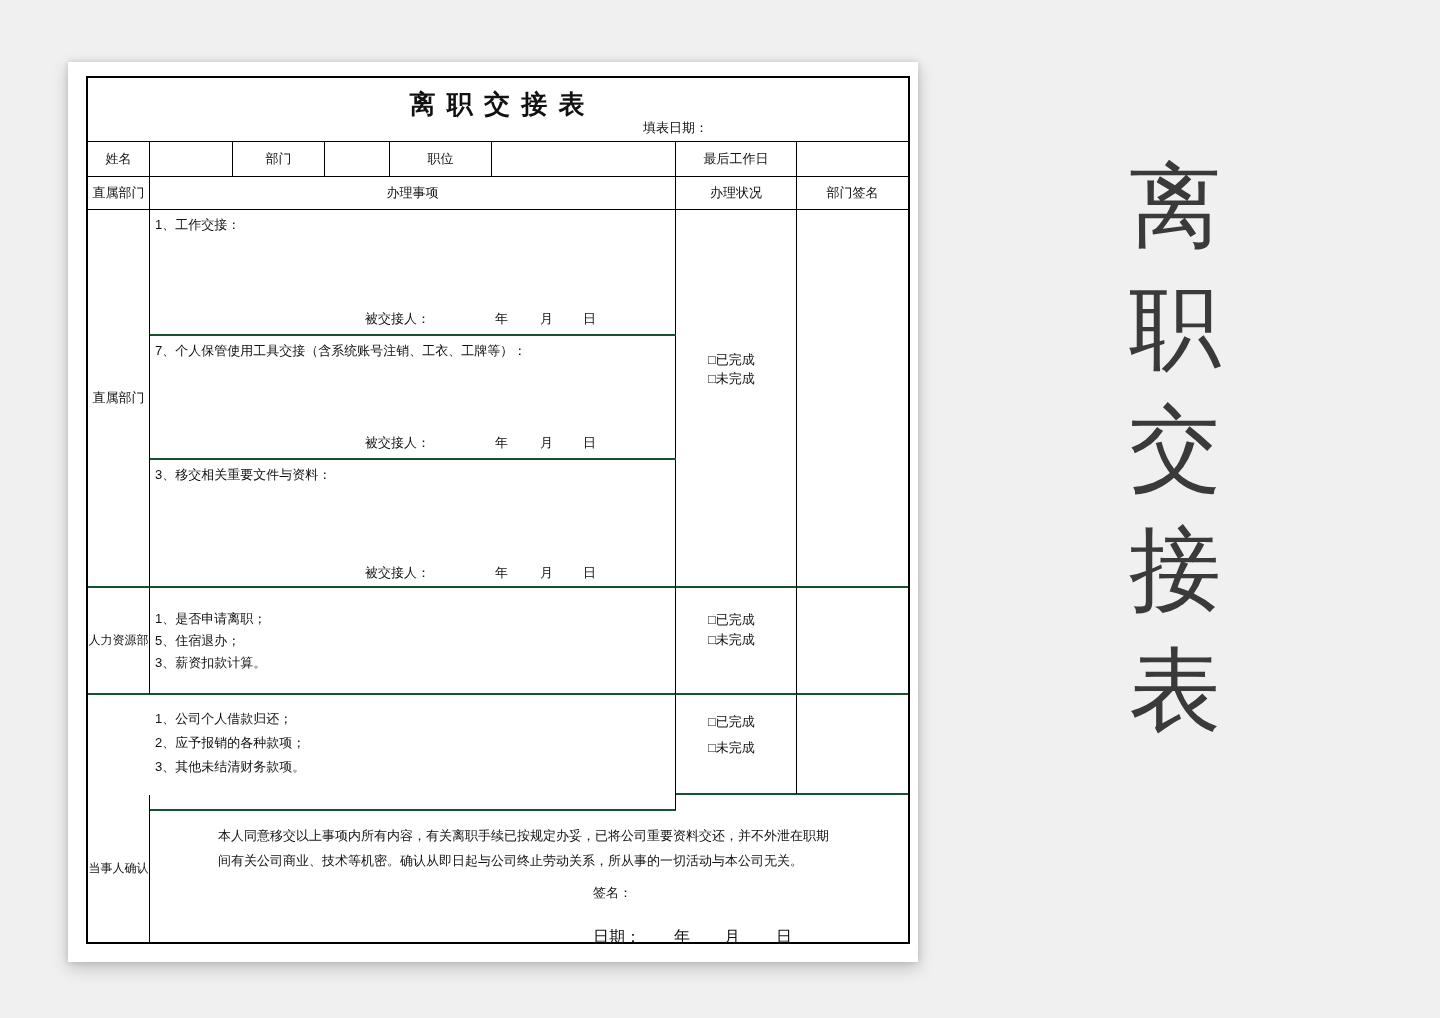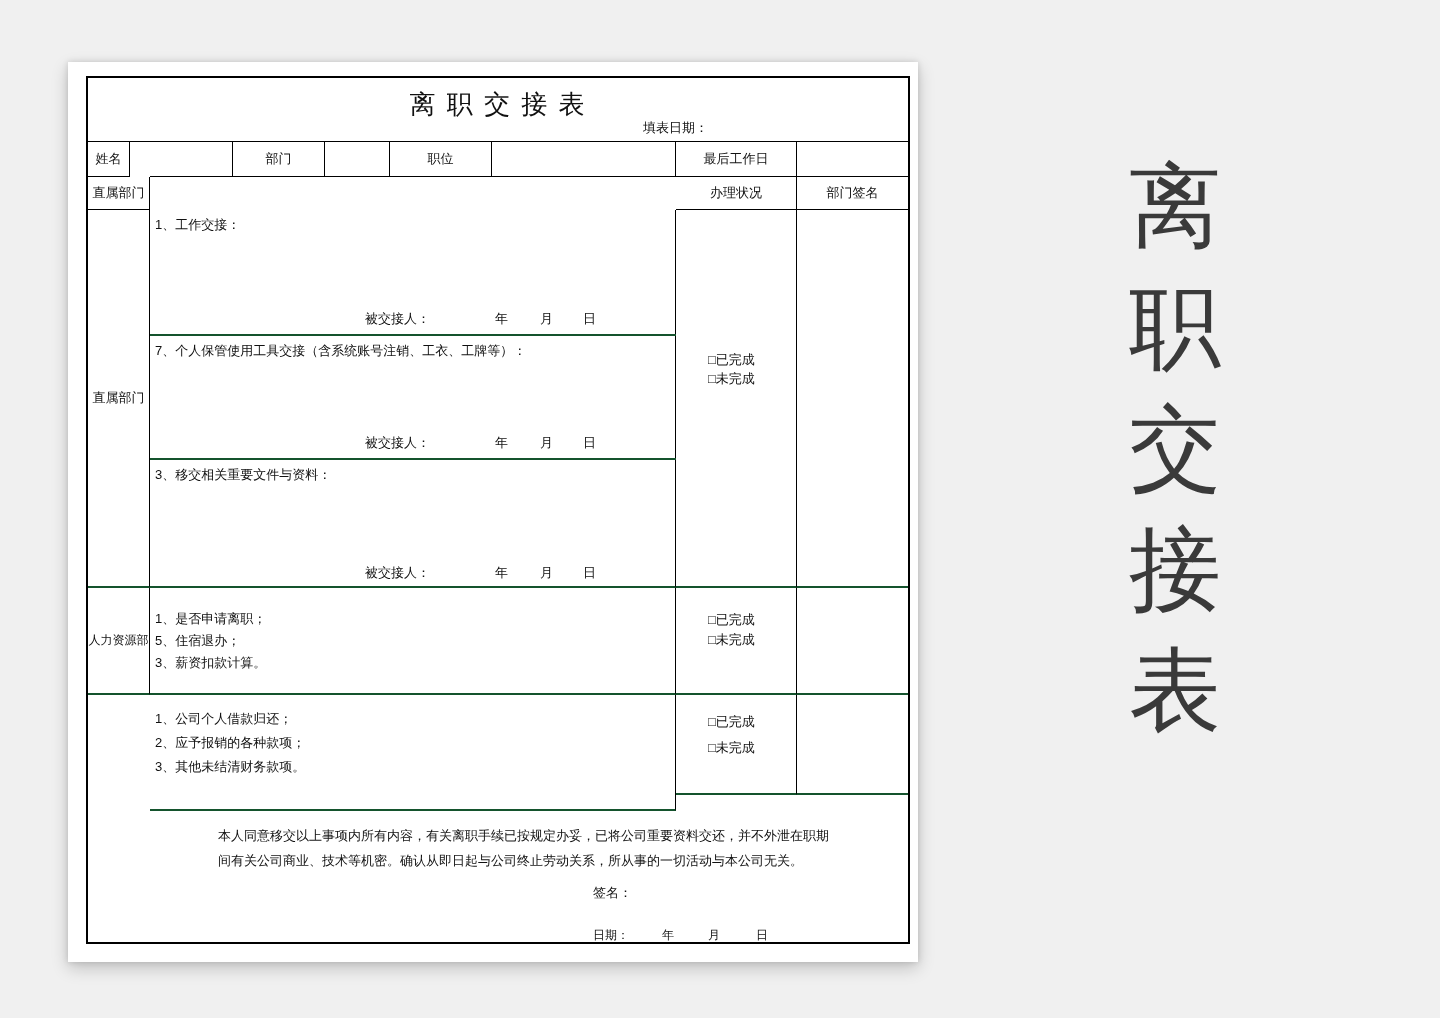--- a/index.html
+++ b/index.html
@@ -21,21 +21,21 @@
   .cell { position:absolute; font-size:13px; }
   .br { border-right:1px solid #000; }
   .bb { border-bottom:1px solid #000; }
   .bb2 { border-bottom:2px solid #14532d; }
   .ctr { display:flex; align-items:center; justify-content:center; text-align:center; }
   .lbl-sm { font-size:12px; white-space:nowrap; }
 
   .title-cell { left:0; top:0; width:820px; height:64px; }
   .form-title {
     position:absolute; left:0; top:9px; width:100%; text-align:center;
-    font-size:26px; font-weight:normal; letter-spacing:2px;
+    font-size:26px; font-weight:bold; letter-spacing:2px;
   }
   .fill-date { position:absolute; left:555px; top:41px; font-size:13px; }
 
   .sub { position:absolute; left:0; width:526px; }
   .item-text { position:absolute; left:5px; top:6px; font-size:13px; }
   .recv { position:absolute; left:215px; bottom:6px; font-size:13px; white-space:nowrap; }
   .recv .y { margin-left:65px; } .recv .m { margin-left:32px; } .recv .d { margin-left:30px; }
 
   .stat { position:absolute; left:32px; font-size:13px; }
   .stat div { white-space:nowrap; }
@@ -45,21 +45,21 @@
 
   .list { position:absolute; left:5px; font-size:13px; }
   .list-hr { top:20px; line-height:22px; }
   .list-fin { top:12px; line-height:24px; }
 
   .confirm-p {
     position:absolute; left:68px; top:24px; width:614px;
     font-size:13px; line-height:25px; text-align:left;
   }
   .sign-line { position:absolute; left:443px; top:85px; font-size:13px; }
-  .date-line { position:absolute; left:443px; top:128px; font-size:12px; white-space:nowrap; }
+  .date-line { position:absolute; left:443px; top:128px; font-size:16px; white-space:nowrap; }
   .date-line .y { margin-left:33px; } .date-line .m { margin-left:34px; } .date-line .d { margin-left:36px; }
 
   .side-title {
     position:absolute; left:1125px; top:160px; width:100px;
     display:flex; flex-direction:column; gap:26px;
     font-family:"Liberation Serif","DejaVu Serif",serif;
     font-size:92px; line-height:95px; color:#3a3a3a; font-weight:500;
     text-align:center;
   }
 </style>
@@ -67,30 +67,31 @@
 <body>
 
 <div class="page">
   <div class="tbl">
 
     <div class="cell bb title-cell">
       <div class="form-title">离 职 交 接 表</div>
       <div class="fill-date">填表日期：</div>
     </div>
 
-    <div class="cell br bb ctr" style="left:0;top:64px;width:42px;height:35px;">姓名</div>
+    <div class="cell br bb ctr" style="left:0;top:64px;width:62px;height:35px;">姓名</div>
     <div class="cell br bb" style="left:62px;top:64px;width:83px;height:35px;"></div>
     <div class="cell br bb ctr" style="left:145px;top:64px;width:92px;height:35px;">部门</div>
     <div class="cell br bb" style="left:237px;top:64px;width:65px;height:35px;"></div>
     <div class="cell br bb ctr" style="left:302px;top:64px;width:102px;height:35px;">职位</div>
     <div class="cell br bb" style="left:404px;top:64px;width:184px;height:35px;"></div>
     <div class="cell br bb ctr" style="left:588px;top:64px;width:121px;height:35px;">最后工作日</div>
     <div class="cell bb" style="left:709px;top:64px;width:111px;height:35px;"></div>
 
     <div class="cell br bb ctr" style="left:0;top:99px;width:62px;height:33px;">直属部门</div>
+    <div class="cell br bb ctr" style="left:62px;top:99px;width:526px;height:33px;">办理事项</div>
     <div class="cell br bb ctr" style="left:588px;top:99px;width:121px;height:33px;">办理状况</div>
     <div class="cell bb ctr" style="left:709px;top:99px;width:111px;height:33px;">部门签名</div>
 
     <div class="cell br bb2 ctr" style="left:0;top:132px;width:62px;height:378px;">直属部门</div>
     <div class="cell br bb2" style="left:62px;top:132px;width:526px;height:378px;">
       <div class="sub bb2" style="top:0;height:126px;">
         <div class="item-text">1、工作交接：</div>
         <div class="recv">
           <span>被交接人：</span><span class="y">年</span><span class="m">月</span><span class="d">日</span>
         </div>
@@ -140,20 +141,21 @@
       </div>
     </div>
     <div class="cell br bb2" style="left:588px;top:617px;width:121px;height:100px;">
       <div class="stat stat-fin">
         <div>□已完成</div>
         <div>□未完成</div>
       </div>
     </div>
     <div class="cell bb2" style="left:709px;top:617px;width:111px;height:100px;"></div>
 
+    <div class="cell br ctr lbl-sm" style="left:0;top:717px;width:62px;height:147px;">当事人确认</div>
     <div class="cell" style="left:62px;top:721px;width:758px;height:147px;">
       <div class="confirm-p">本人同意移交以上事项内所有内容，有关离职手续已按规定办妥，已将公司重要资料交还，并不外泄在职期间有关公司商业、技术等机密。确认从即日起与公司终止劳动关系，所从事的一切活动与本公司无关。</div>
       <div class="sign-line">签名：</div>
       <div class="date-line">
         <span>日期：</span><span class="y">年</span><span class="m">月</span><span class="d">日</span>
       </div>
     </div>
 
   </div>
 </div>

